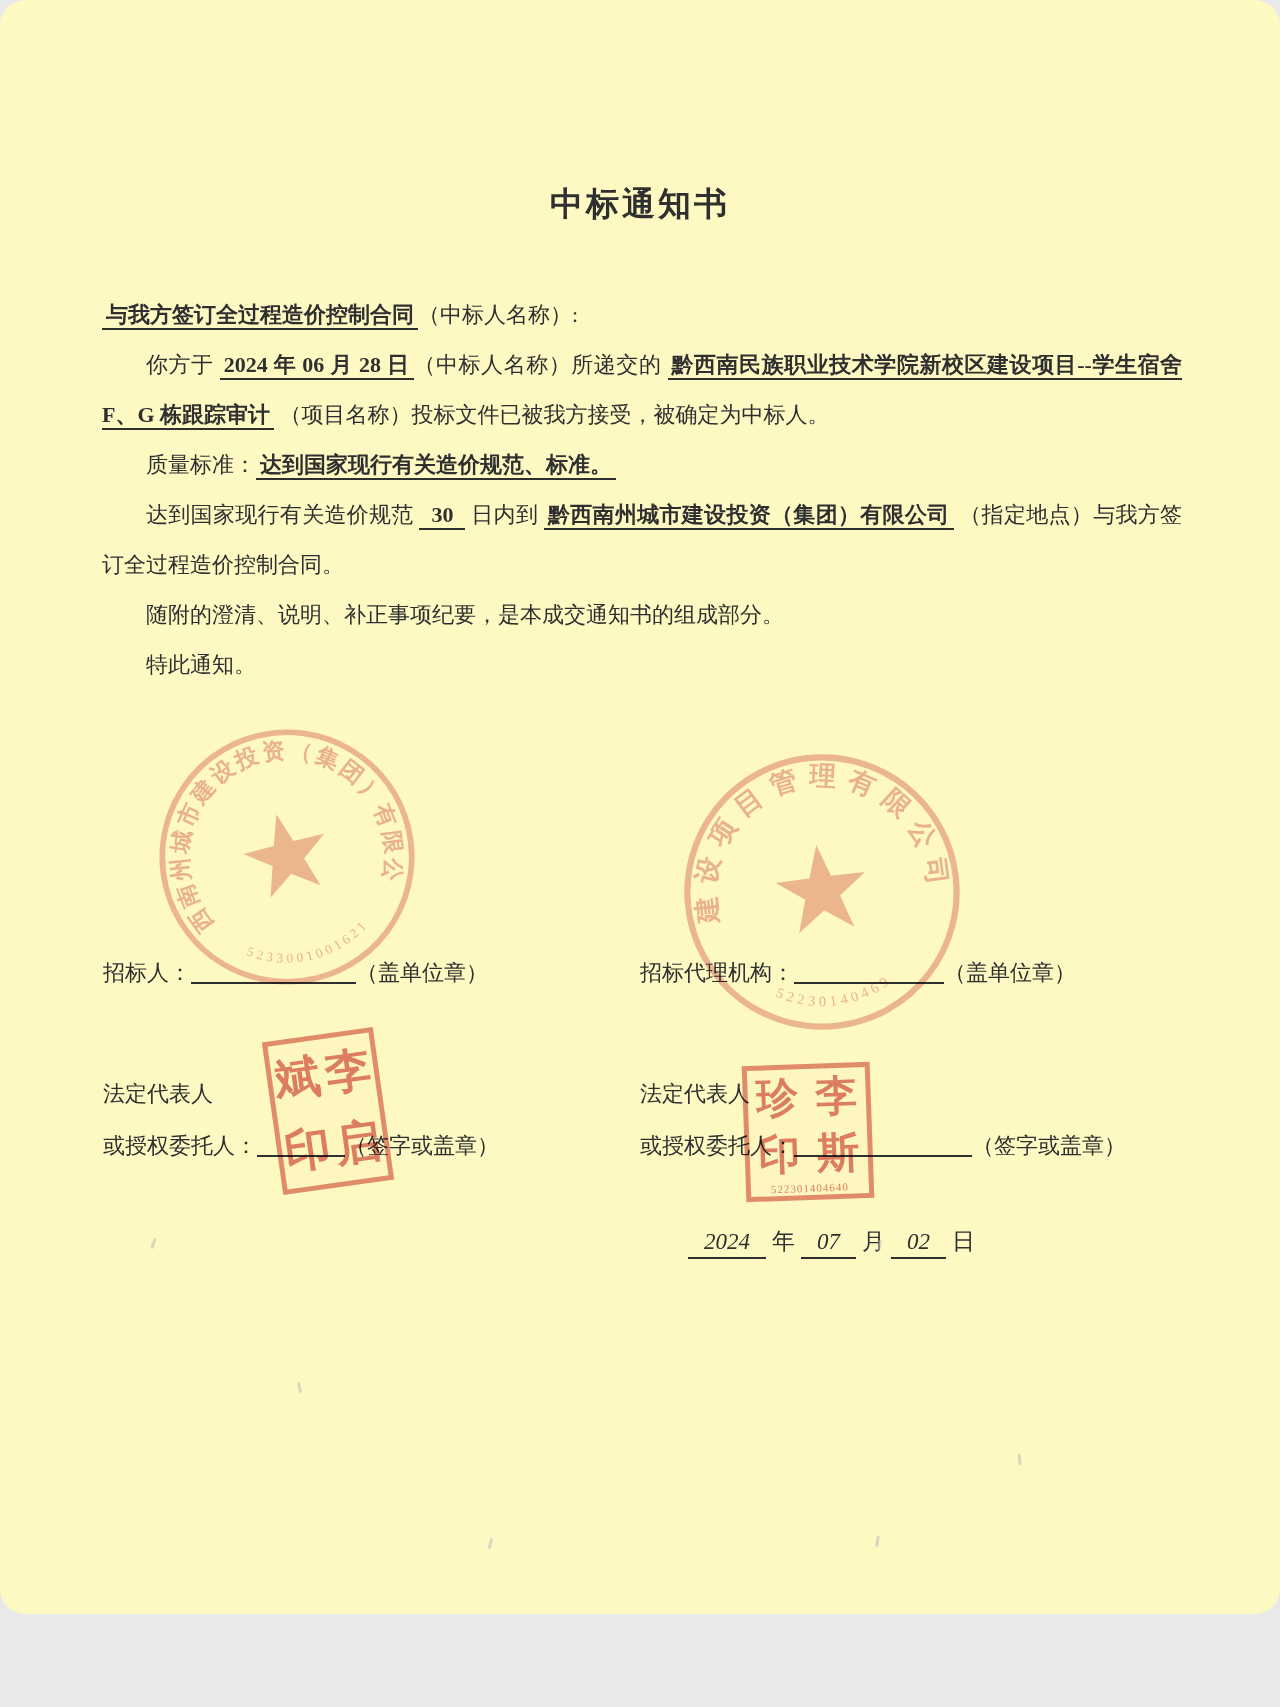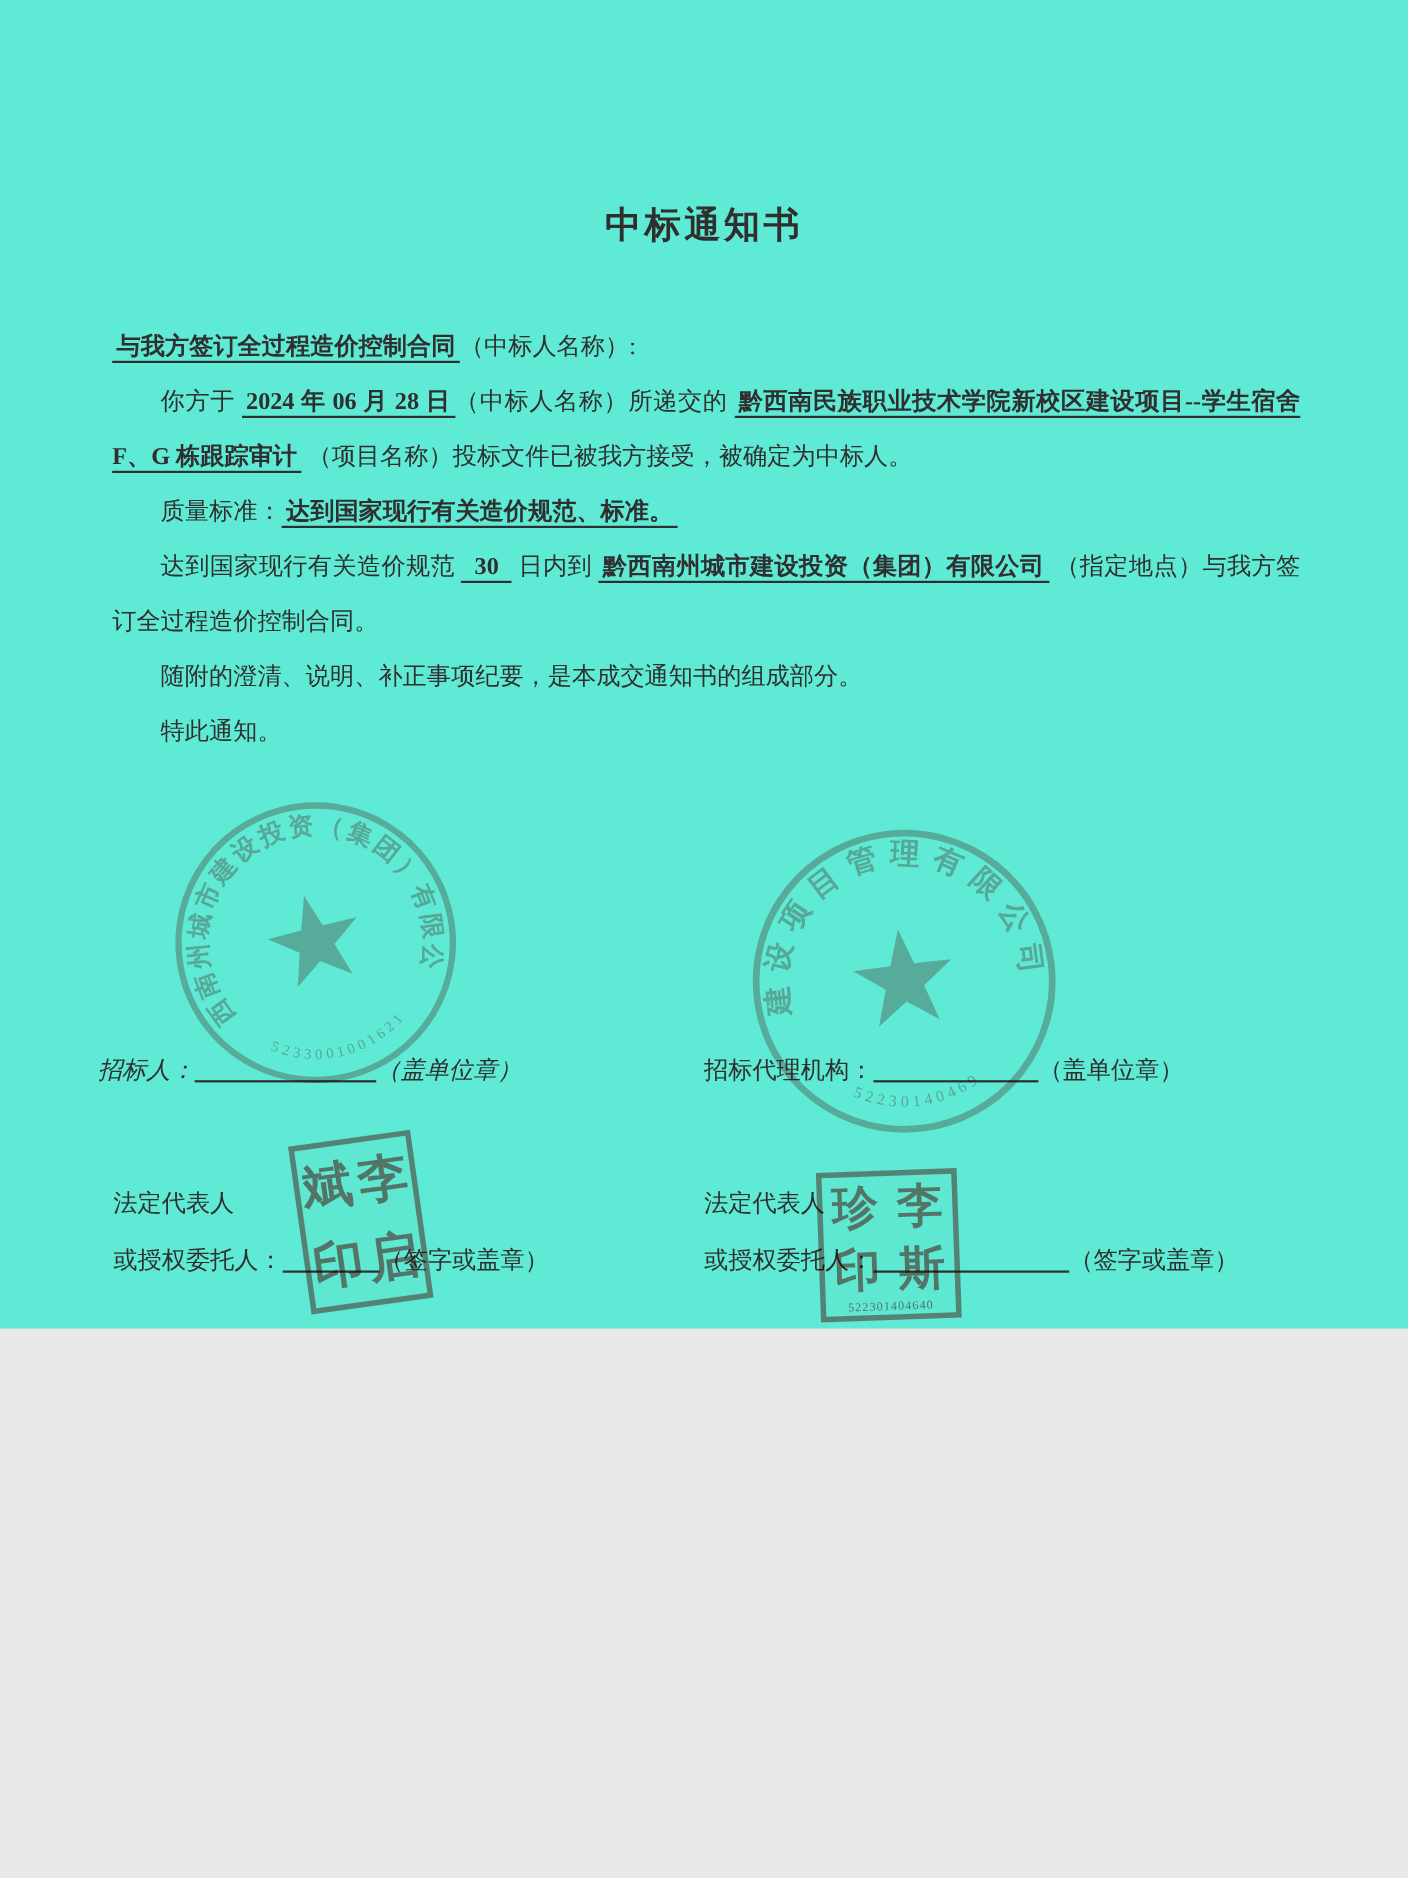--- a/index.html
+++ b/index.html
@@ -1,39 +1,40 @@
 <!DOCTYPE html>
 <html><head>
 <meta charset="utf-8">
 <style>
   html,body { margin:0; padding:0; background:#e9e9e9; }
   .page {
-    position:relative; width:1280px; height:1208px; margin:0 auto;
-    background:#5eead4; overflow:hidden;
+    position:relative; width:1280px; height:1614px; margin:0 auto;
+    background:#fef9c3; overflow:hidden;
     font-family:"Liberation Serif","DejaVu Serif",serif;
     color:#2f2f2f;
+    border-radius:25px;
   }
   .title {
     position:absolute; top:182px; left:0; width:100%;
     text-align:center; font-size:33px; font-weight:700; letter-spacing:3px;
   }
   .body-text {
     position:absolute; left:102px; top:290px; width:1080px;
     font-size:22px; line-height:50px; text-align:justify;
   }
   .body-text p { margin:0; }
   .body-text p.ind { text-indent:2em; }
   .bu { font-weight:700; border-bottom:2px solid #2f2f2f; padding:0 4px 1px 4px; }
   .bu.wide { padding:0 12px 1px 12px; }
   
   .sigrow { position:absolute; font-size:22px; white-space:nowrap; }
   .blank { display:inline-block; border-bottom:2px solid #2f2f2f; height:24px; vertical-align:-4px; }
   .leg { line-height:52px; }
   .dateline { position:absolute; left:688px; top:1226px; font-size:23px; white-space:nowrap; }
-  .dnum { display:inline-block; border-bottom:2px solid #2f2f2f; padding:0 16px 2px 16px; }
+  .dnum { display:inline-block; border-bottom:2px solid #2f2f2f; padding:0 16px 2px 16px;font-style:italic; }
   .dsep { padding:0 6px; }
   
   .rstamp { position:absolute; mix-blend-mode:multiply; opacity:.62; }
   .rstamp svg { width:100%; height:100%; }
   #round-left  { left:148px; top:718px; width:278px; height:278px; transform:rotate(-14deg); }
   #round-right { left:676px; top:742px; width:292px; height:300px; transform:rotate(-7deg); }
   
   .sqstamp {
     position:absolute; mix-blend-mode:multiply; opacity:.85;
     border:5px solid rgba(206,73,68,.72);
@@ -64,21 +65,21 @@
 
 
     <p class="ind"><span>质量标准：</span><span class="bu">达到国家现行有关造价规范、标准。</span></p>
 
     <p class="ind"><span>达到国家现行有关造价规范</span> <span class="bu wide">30</span> <span>日内到</span> <span class="bu">黔西南州城市建设投资（集团）有限公司</span> <span>（指定地点）与我方签订全过程造价控制合同。</span></p>
 
     <p class="ind">随附的澄清、说明、补正事项纪要，是本成交通知书的组成部分。</p>
     <p class="ind">特此通知。</p>
   </div>
 
-  <div class="sigrow" style="left:89px; top:958px;font-style:italic;">
+  <div class="sigrow" style="left:103px; top:958px;">
     <span>招标人：</span><span class="blank" style="width:165px;"></span><span>（盖单位章）</span>
   </div>
   <div class="sigrow" style="left:640px; top:958px;">
     <span>招标代理机构：</span><span class="blank" style="width:150px;"></span><span>（盖单位章）</span>
   </div>
 
   <div class="sigrow leg" style="left:103px; top:1068px;">
     <span>法定代表人</span><br>
     <span>或授权委托人：</span><span class="blank" style="width:88px;"></span><span>（签字或盖章）</span>
   </div>

